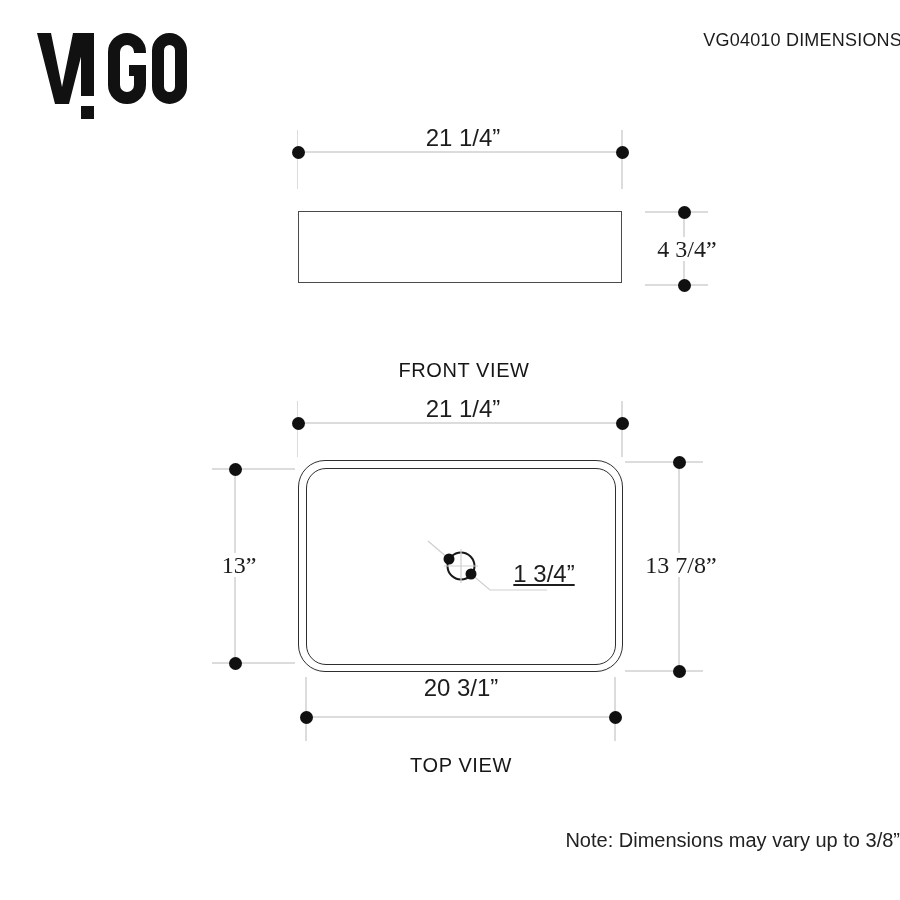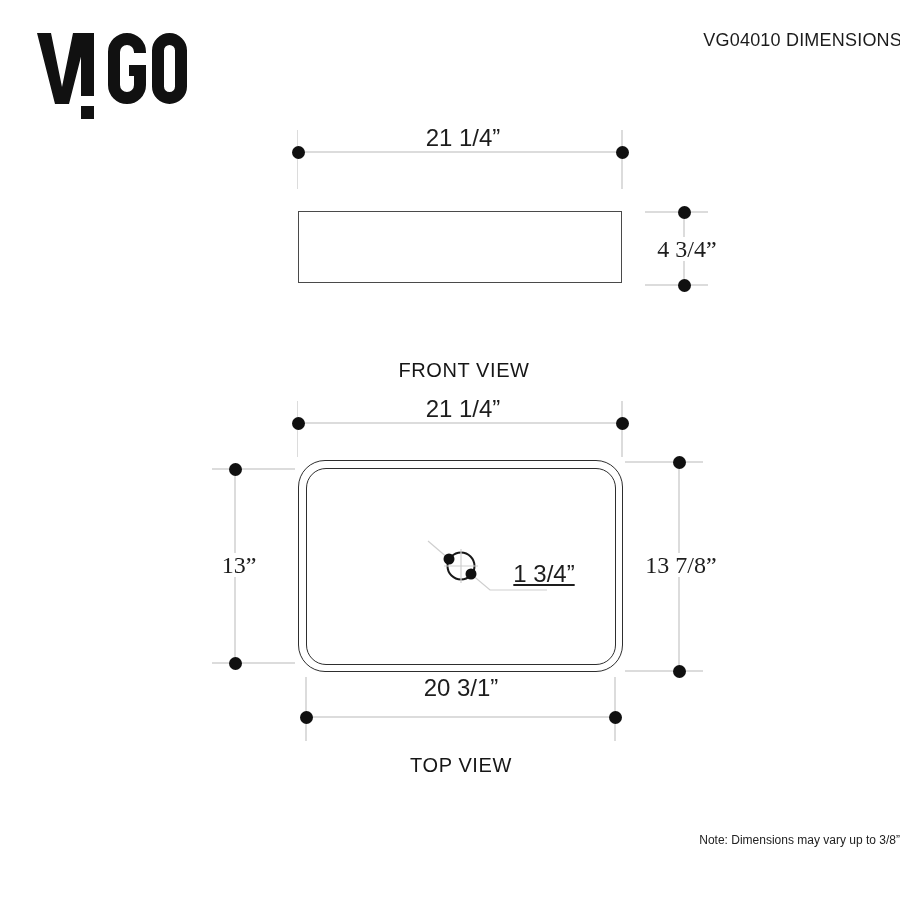--- a/index.html
+++ b/index.html
@@ -21,21 +21,21 @@
   .dim-label.on-line{background:#ffffff;padding:2px 4px;z-index:3;font-family:Liberation Serif, serif;}
   .view-label{
     position:absolute;font-size:20px;line-height:22px;color:#161616;
     letter-spacing:0.6px;white-space:nowrap;transform:translateX(-50%);
   }
   .page-title{
     position:absolute;top:30px;right:35px;font-size:18px;line-height:20px;color:#1b1b1b;
     letter-spacing:0.2px;white-space:nowrap;
   }
   .note-text{
-    position:absolute;top:831px;right:37px;font-size:12px;line-height:18px;color:#222222;
+    position:absolute;top:831px;right:37px;font-size:20px;line-height:18px;color:#222222;
     white-space:nowrap;
     text-align:center;
   }
   
   .front-rect{
     position:absolute;left:298px;top:211px;width:324px;height:72px;
     border:1.6px solid #4a4a4a;background:#ffffff;box-sizing:border-box;
   }
   
   .top-outer{

